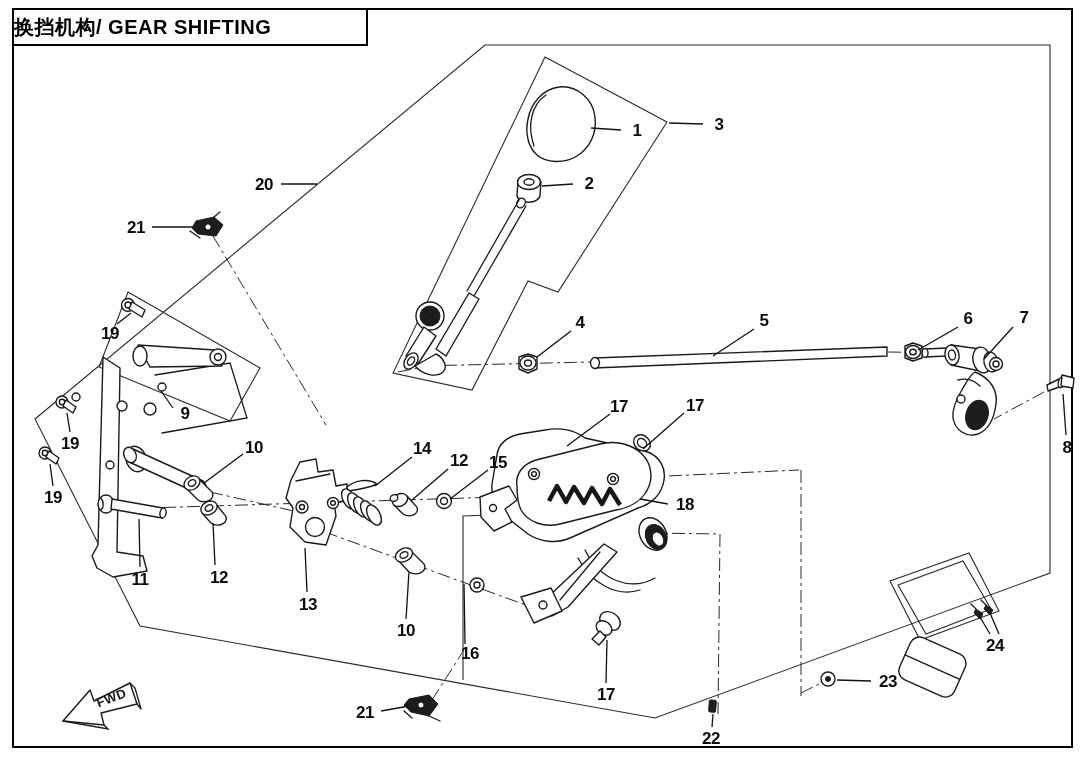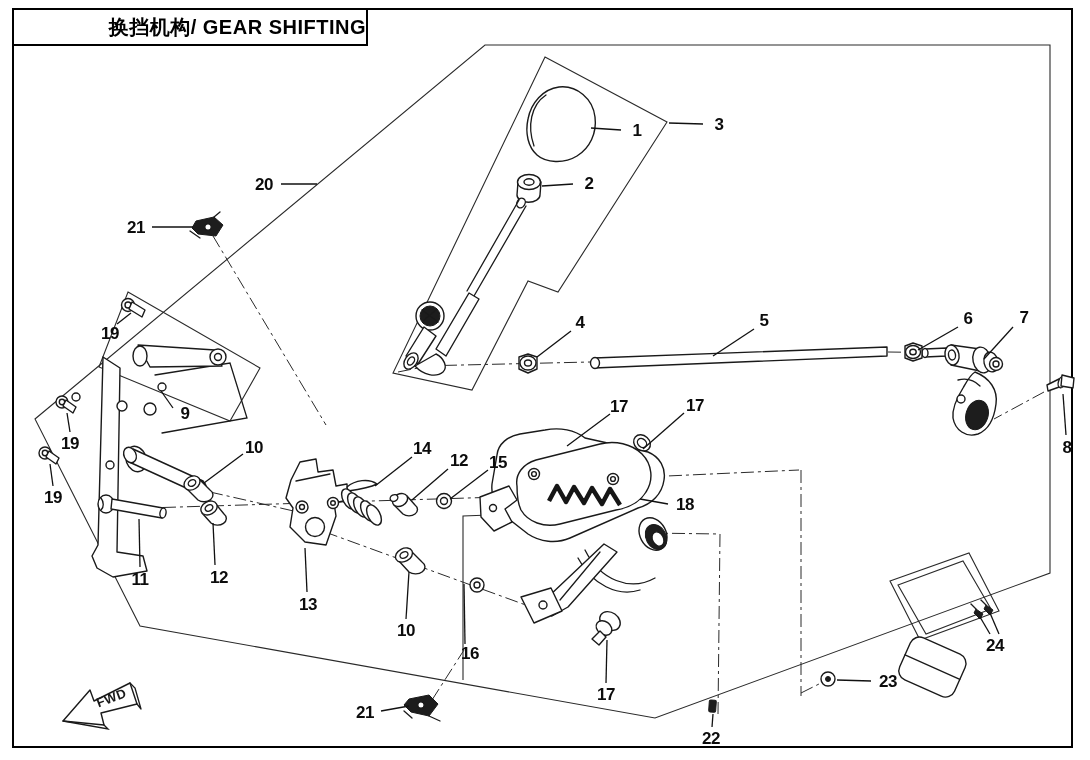--- a/index.html
+++ b/index.html
@@ -2,21 +2,21 @@
 <html><head>
 <meta charset="utf-8">
 <style>
   html,body{margin:0;padding:0;background:#e8e8e8;}
   .page{position:relative;width:1090px;height:760px;background:#fff;overflow:hidden;
         font-family:"Liberation Sans",sans-serif;}
   .frame{position:absolute;left:12px;top:8px;width:1061px;height:740px;
          border:2px solid #000;box-sizing:border-box;}
   .titlebox{position:absolute;left:12px;top:8px;width:356px;height:38px;
             border:2px solid #000;box-sizing:border-box;background:#fff;
-            display:flex;align-items:center;justify-content:flex-end;}
+            display:flex;align-items:center;justify-content:flex-start;}
   .titlebox span{font-size:20px;font-weight:700;color:#000;letter-spacing:0.5px;
                  white-space:nowrap;}
   svg.diagram{position:absolute;left:0;top:0;}
   .thin{fill:none;stroke:#2a2a2a;stroke-width:1.1;}
   .axis{fill:none;stroke:#2a2a2a;stroke-width:1;stroke-dasharray:13 4 3 4;}
   .part{fill:#fff;stroke:#1a1a1a;stroke-width:1.4;stroke-linejoin:round;}
   .partline{fill:none;stroke:#1a1a1a;stroke-width:1.3;stroke-linecap:round;}
   .dark{fill:#1d1d1d;stroke:#1a1a1a;stroke-width:1;}
   .leader{fill:none;stroke:#111;stroke-width:1.3;}
   .callout-num{font-family:"Liberation Sans",sans-serif;font-size:17px;font-weight:700;

